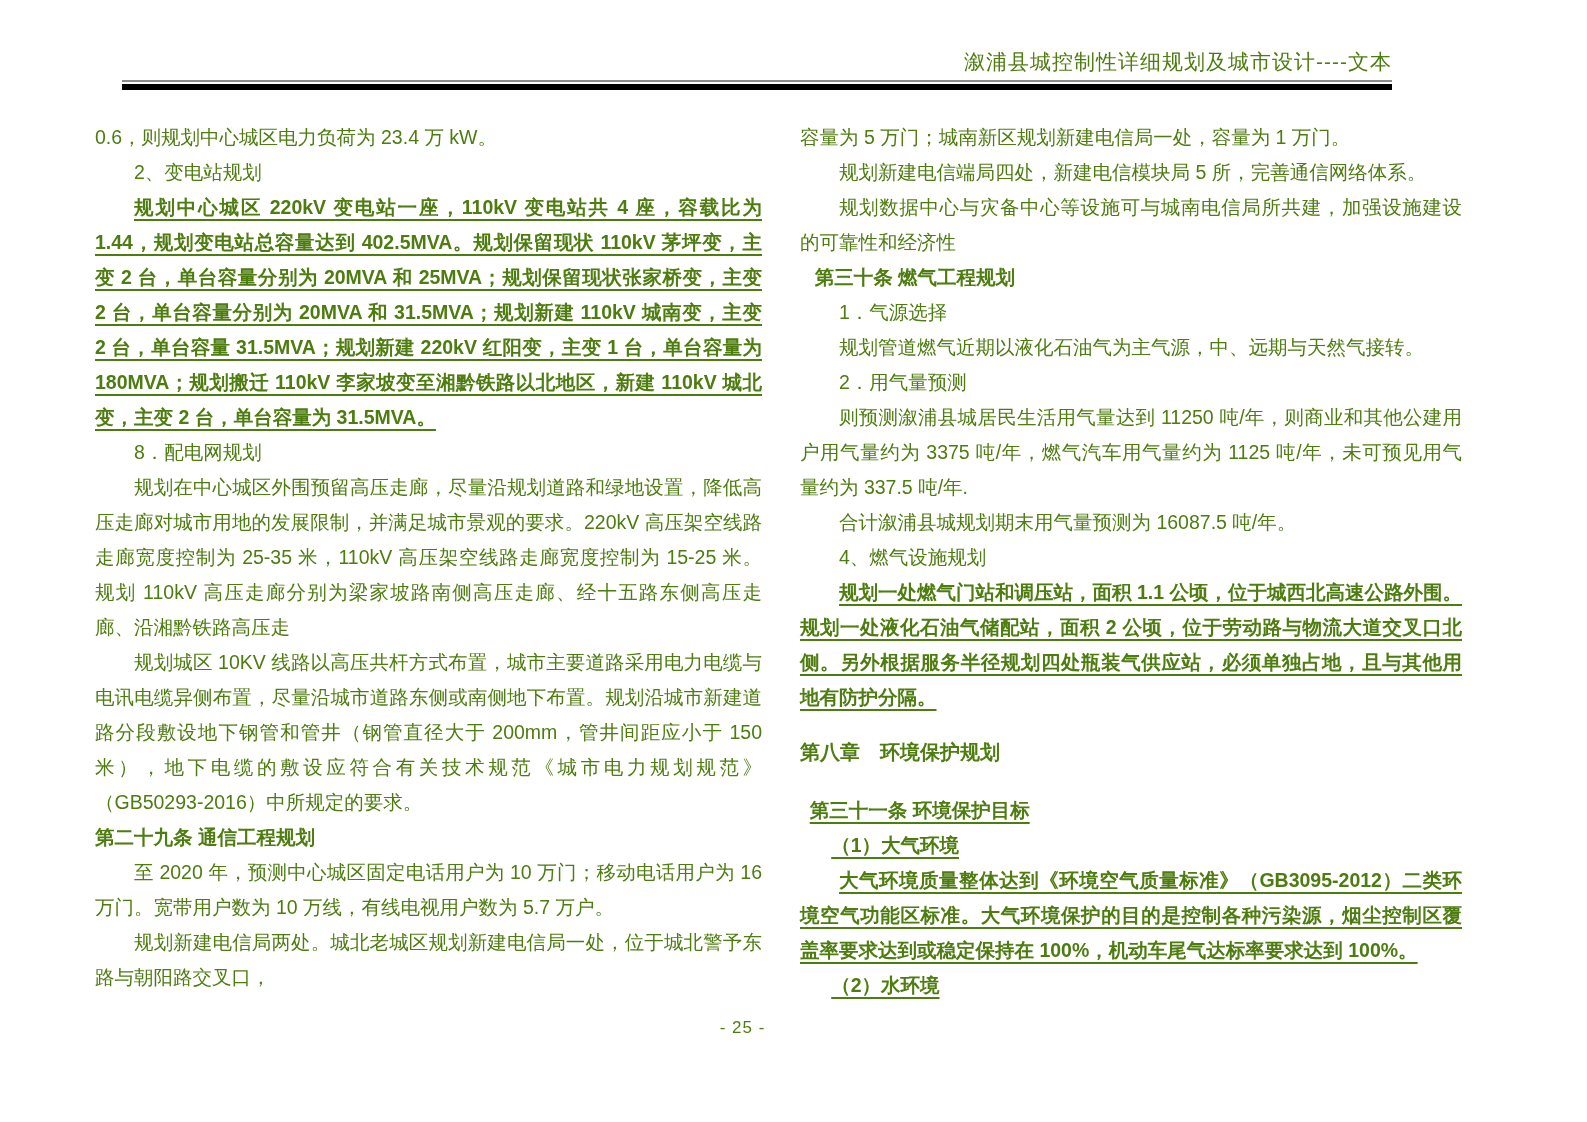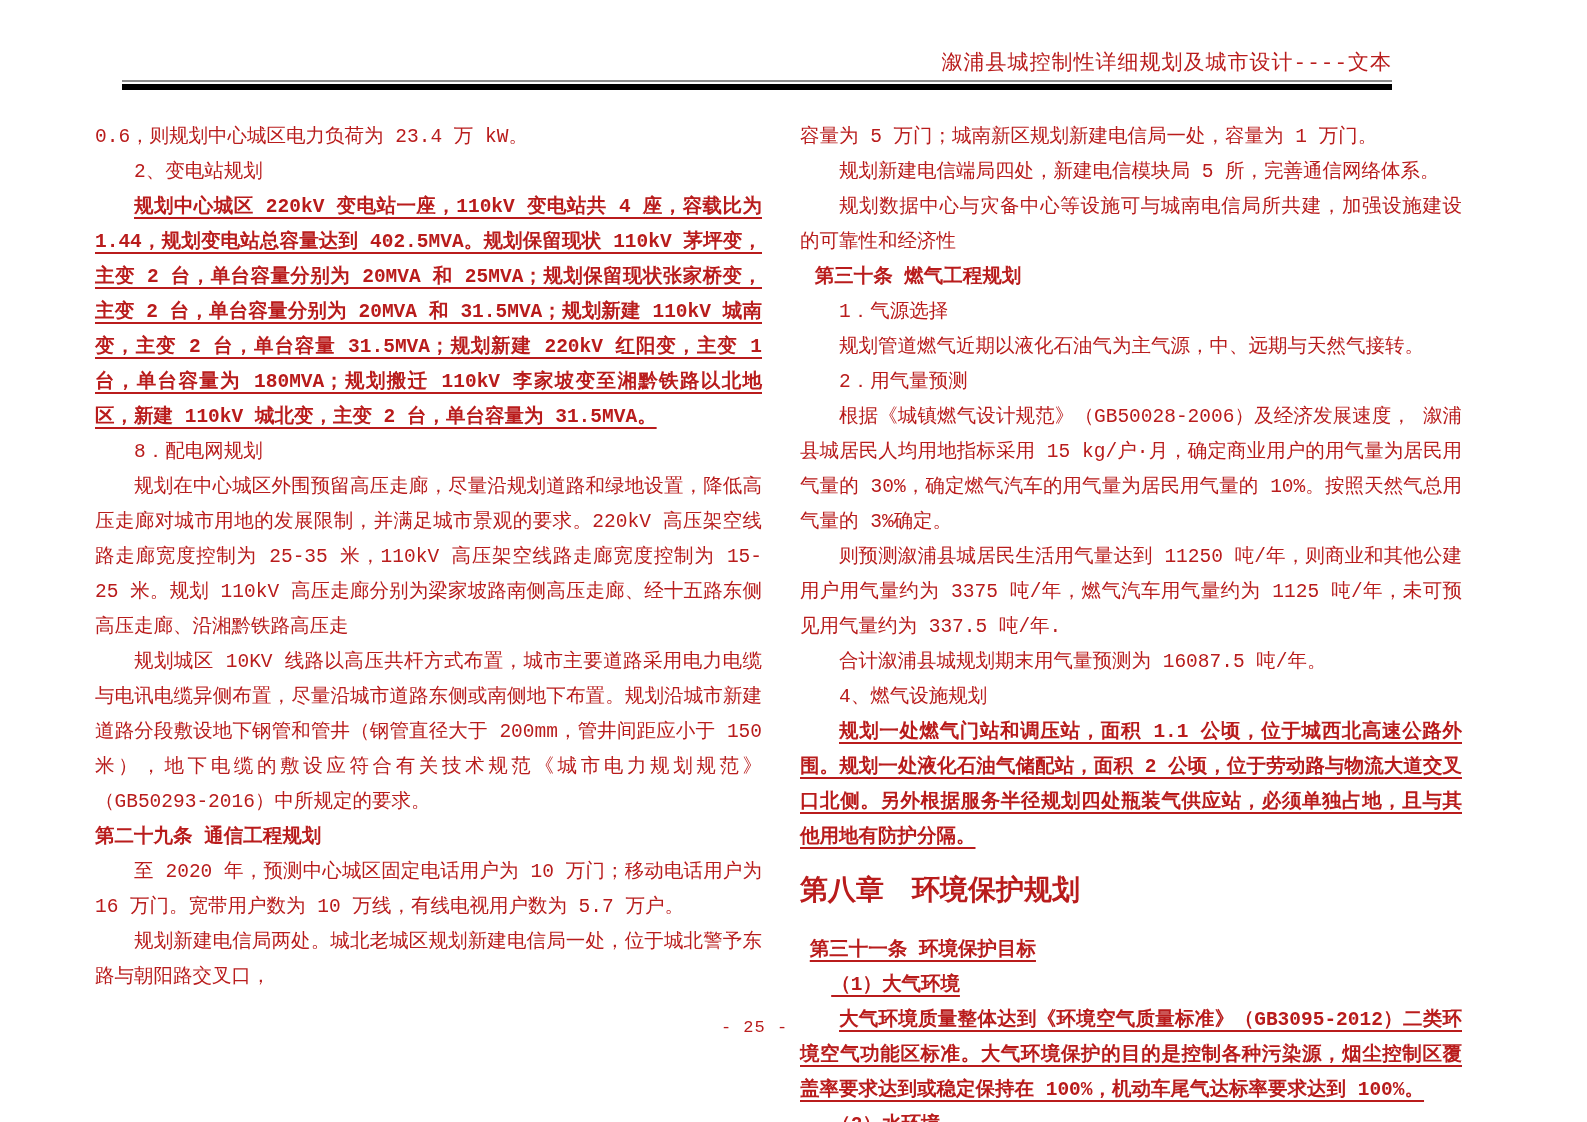--- a/index.html
+++ b/index.html
@@ -1,21 +1,21 @@
 <!DOCTYPE html>
 <html><head>
 <meta charset="utf-8">
 <style>
   html,body { margin:0; padding:0; background:#ffffff; }
   .page {
     position:relative;
     width:1485px; height:1122px;
     background:#fff;
-    font-family:Liberation Mono, monospace;
-    color:#b91c1c;
+    font-family:Liberation Sans, sans-serif;
+    color:#4d7c0f;
     overflow:hidden;
   }
   .header-title {
     position:absolute; top:48px; left:122px; right:93px;
     text-align:right;
     font-size:21px;
     letter-spacing:1px;
     white-space:nowrap;
   }
   .header-rule {
@@ -40,26 +40,26 @@
     text-underline-offset:5px;
     text-decoration-thickness:1.6px;
   }
   .h-art { font-weight:bold; margin:8px 0; }
   .h-art.u {
     text-decoration:underline;
     text-underline-offset:5px;
     text-decoration-thickness:1.6px;
   }
   .chapter {
-    font-weight:bold; font-size:28px; line-height:42px;
+    font-weight:bold; font-size:20px; line-height:42px;
     text-align:left; text-indent:0;
     margin:16px 0 20px !important;
   }
   .footer {
-    position:absolute; top:1018px; left:12px; width:100%;
+    position:absolute; top:1018px; left:0; width:100%;
     text-align:center; font-size:17px; letter-spacing:1px;
   }
 </style>
 </head>
 <body>
 
 <div class="page">
 
   <div class="header-title">溆浦县城控制性详细规划及城市设计----文本</div>
   <div class="header-rule"></div>
@@ -77,21 +77,20 @@
   </div>
 
   <div class="col right">
     <p>容量为 5 万门；城南新区规划新建电信局一处，容量为 1 万门。</p>
     <p class="ind">规划新建电信端局四处，新建电信模块局 5 所，完善通信网络体系。</p>
     <p class="ind">规划数据中心与灾备中心等设施可与城南电信局所共建，加强设施建设的可靠性和经济性</p>
     <p class="h-art ind-sm">第三十条 燃气工程规划</p>
     <p class="ind">1．气源选择</p>
     <p class="ind">规划管道燃气近期以液化石油气为主气源，中、远期与天然气接转。</p>
     <p class="ind">2．用气量预测</p>
-    <p class="ind">根据《城镇燃气设计规范》（GB50028-2006）及经济发展速度， 溆浦县城居民人均用地指标采用 15 kg/户·月，确定商业用户的用气量为居民用气量的 30%，确定燃气汽车的用气量为居民用气量的 10%。按照天然气总用气量的 3%确定。</p>
     <p class="ind">则预测溆浦县城居民生活用气量达到 11250 吨/年，则商业和其他公建用户用气量约为 3375 吨/年，燃气汽车用气量约为 1125 吨/年，未可预见用气量约为 337.5 吨/年.</p>
     <p class="ind">合计溆浦县城规划期末用气量预测为 16087.5 吨/年。</p>
     <p class="ind">4、燃气设施规划</p>
     <p class="ind bold-u">规划一处燃气门站和调压站，面积 1.1 公顷，位于城西北高速公路外围。规划一处液化石油气储配站，面积 2 公顷，位于劳动路与物流大道交叉口北侧。另外根据服务半径规划四处瓶装气供应站，必须单独占地，且与其他用地有防护分隔。</p>
     <p class="chapter">第八章　环境保护规划</p>
     <p class="h-art u ind-xs">第三十一条 环境保护目标</p>
     <p class="bold-u ind-sub">（1）大气环境</p>
     <p class="ind bold-u">大气环境质量整体达到《环境空气质量标准》（GB3095-2012）二类环境空气功能区标准。大气环境保护的目的是控制各种污染源，烟尘控制区覆盖率要求达到或稳定保持在 100%，机动车尾气达标率要求达到 100%。</p>
     <p class="bold-u ind-sub">（2）水环境</p>
   </div>

